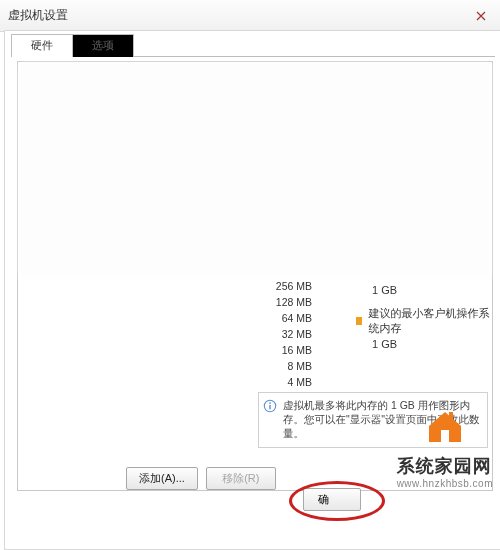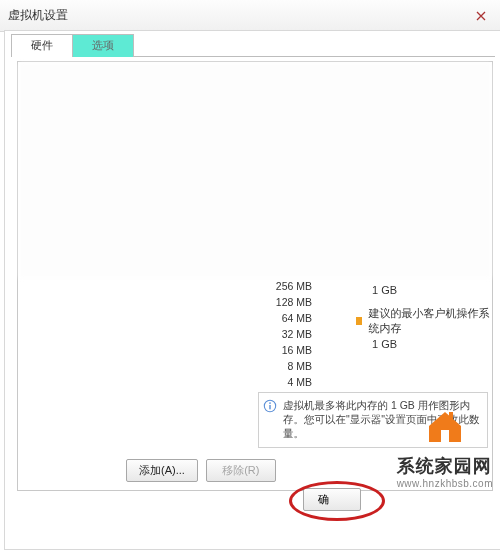--- a/index.html
+++ b/index.html
@@ -9,39 +9,39 @@
 .titlebar .title { color: #333; font-size: 12px; }
 .win-btns { display:flex; gap:2px; }
 .win-btn { width:26px; height:18px; display:flex; align-items:center; justify-content:center; color:#555; cursor:default; }
 .win-btn svg { width:10px; height:10px; stroke:#555; stroke-width:1.3; fill:none; }
 .win-btn.close svg { stroke:#a33; }
 
 .content { position:absolute; left:4px; right:-2px; top:30px; bottom:0; border:1px solid #d8d8d8; background:#fff; }
 
 .tabs { display:flex; margin: 2px 0 0 6px; }
 .tab { padding: 3px 19px 4px; border:1px solid #bdbdbd; border-bottom:none; background:#fff; font-size:11px; color:#333; margin-right:-1px; position:relative; top:1px; }
-.tab.inactive { background:#5eead4; color:#666; }
+.tab.inactive { background:#000000; color:#666; }
 .tabline { border-top:1px solid #bdbdbd; margin:0 6px; }
 
 .panel { border:1px solid #c8c8c8; margin:4px 8px 0 12px; height:430px; position:relative; background:#fff; }
 .blur { position:absolute; left:1px; right:1px; top:1px; height:215px; background:#fdfdfd; filter: blur(2px); }
 
 .mem-list { position:absolute; left:242px; top:216px; text-align:right; font-size:10.5px; color:#333; line-height:16px; }
 .mem-list div { width:52px; }
 
 .rec-block { position:absolute; left:338px; top:220px; font-size:11px; color:#333; }
 .rec-block .val { margin-left:16px; margin-top:2px; }
 .rec-block .row { display:flex; align-items:center; }
 .sq { width:8px; height:8px; background:#f0a020; margin-right:6px; display:inline-block; }
 
 .gfx-note { position:absolute; left:240px; top:330px; right:4px; border:1px solid #d0d0d0; padding:6px 4px; font-size:10.5px; color:#444; display:flex; }
 .gfx-note .icon { width:14px; height:14px; margin-right:6px; flex-shrink:0; }
 .gfx-note .icon svg { width:14px; height:14px; }
 
-.btnrow { position:absolute; left:108px; bottom:8px; display:flex; gap:8px; }
+.btnrow { position:absolute; left:108px; bottom:0; display:flex; gap:8px; }
 .btn { min-width:70px; padding:3px 12px; border:1px solid #a8a8a8; background:linear-gradient(#fdfdfd,#e8e8e8); font-size:11px; color:#222; border-radius:2px; text-align:center; }
 .btn.disabled { color:#a4a4a4; }
 
 .ok-area { position:absolute; right:140px; bottom:38px; }
 .ok-btn { min-width:58px; padding:3px 14px; border:1px solid #a8a8a8; background:linear-gradient(#fdfdfd,#e8e8e8); font-size:11px; border-radius:2px; }
 .red-oval { position:absolute; right:116px; bottom:28px; width:96px; height:40px; border:3px solid #c92020; border-radius:50%; pointer-events:none; }
 
 .watermark { position:absolute; right:8px; bottom:60px; display:flex; align-items:center; gap:8px;flex-direction:column; }
 .wm-logo { width:44px; height:44px; }
 .wm-logo svg { width:44px; height:44px; }

